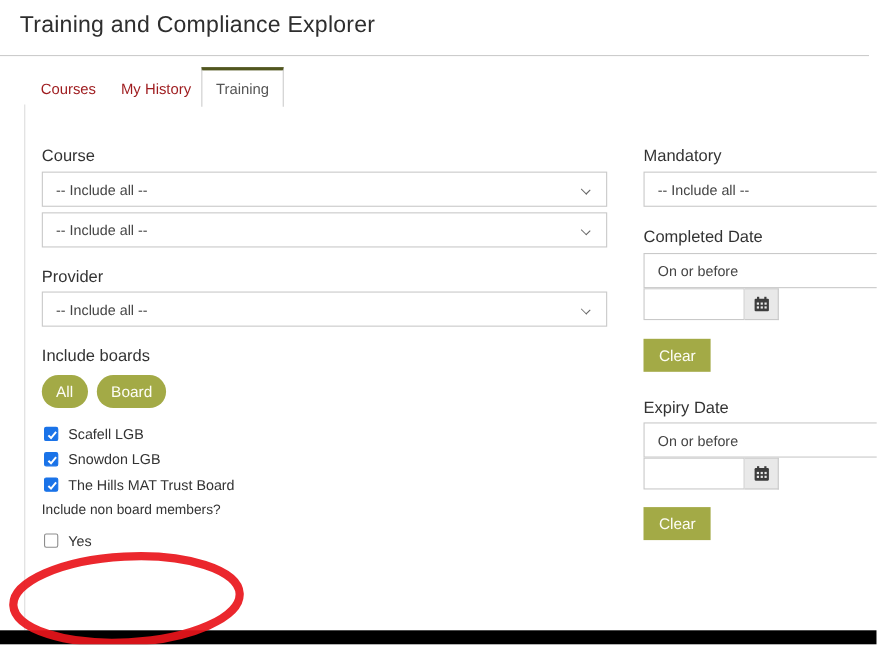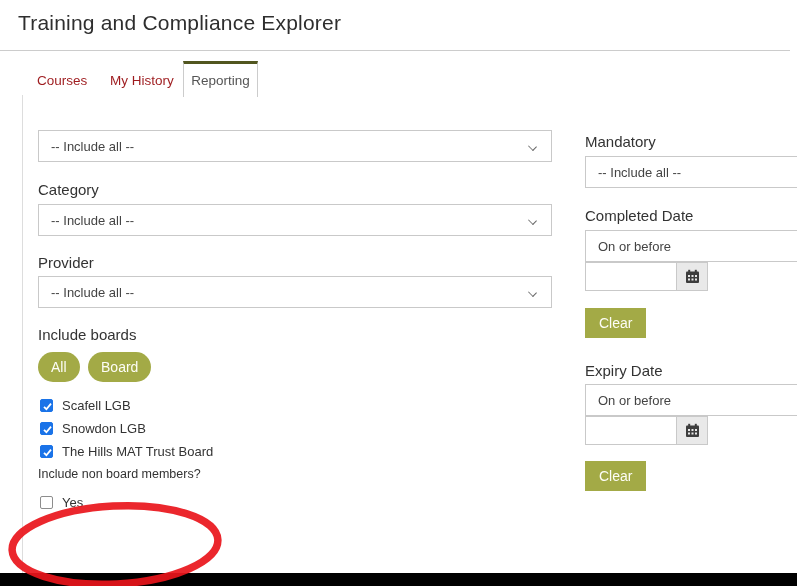--- a/index.html
+++ b/index.html
@@ -88,31 +88,31 @@
   .annotation { position:absolute; left:0; top:0; width:797px; height:586px; pointer-events:none; z-index:5; }
 </style>
 </head>
 <body>
 
 <div class="page-title">Training and Compliance Explorer</div>
 <div class="title-rule"></div>
 
 <a class="tab-link tab-courses">Courses</a>
 <a class="tab-link tab-myhistory">My History</a>
-<div class="tab-active">Reporting</div>
+<div class="tab-active">Training</div>
 
 <div class="panel-border"></div>
 
 <div class="col-left">
+  <div class="field-label" style="margin-top:8px">Course</div>
   <div class="sel">
     <span>-- Include all --</span>
     <span class="chev"></span>
   </div>
 
-  <div class="field-label mt19">Category</div>
   <div class="sel">
     <span>-- Include all --</span>
     <span class="chev"></span>
   </div>
 
   <div class="field-label mt18">Provider</div>
   <div class="sel" style="margin-top:4px">
     <span>-- Include all --</span>
     <span class="chev"></span>
   </div>

